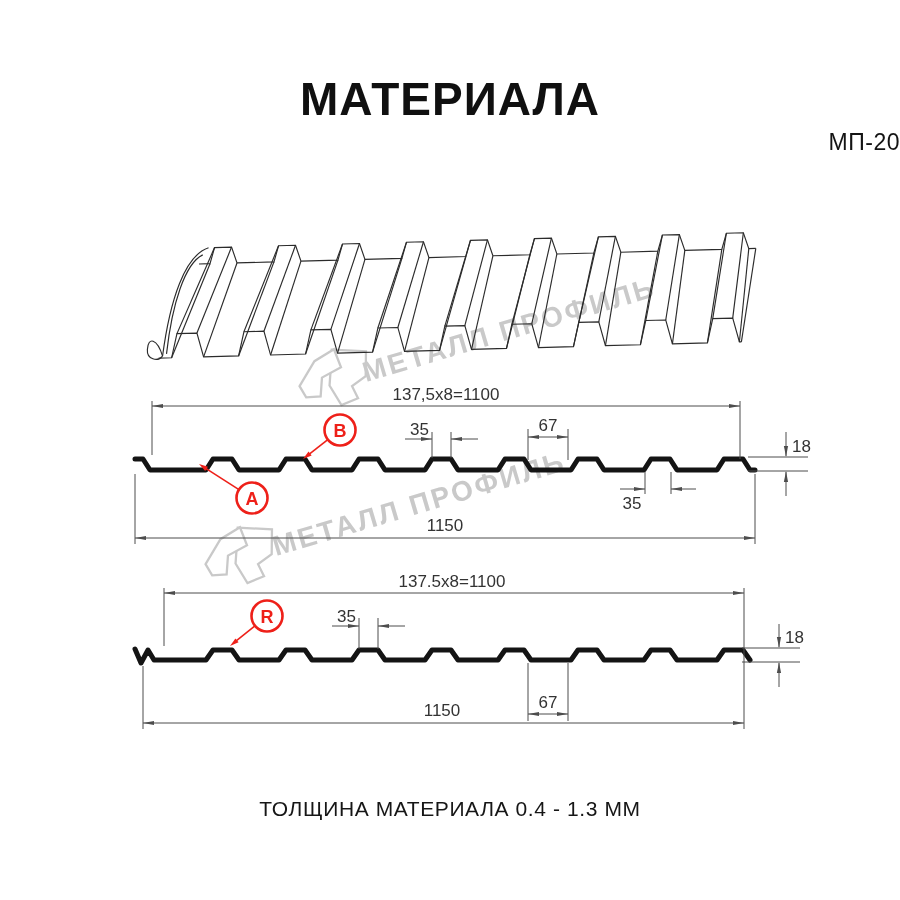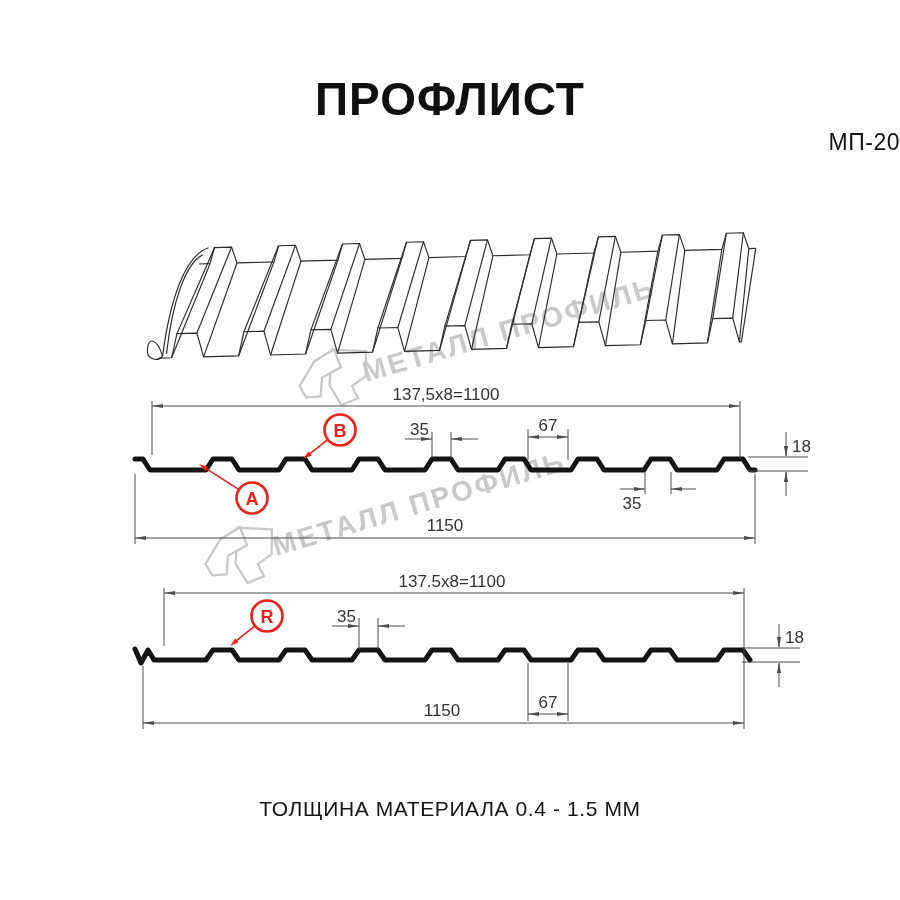--- a/index.html
+++ b/index.html
@@ -10,21 +10,21 @@
   .subtitle{position:absolute;left:0;top:129px;width:900px;text-align:right;
          font-size:23px;font-weight:500;color:#141414;letter-spacing:.5px;}
   .footer{position:absolute;left:0;top:797px;width:900px;text-align:center;
          font-size:21px;font-weight:500;color:#161616;letter-spacing:.6px;}
   svg{position:absolute;left:0;top:0;}
   svg text{font-family:"Liberation Sans", sans-serif;}
 </style>
 </head>
 <body>
 
-<div class="title">ПРОФЛИСТ</div>
+<div class="title">МАТЕРИАЛА</div>
 <div class="subtitle">МП-20</div>
 <svg id="dwg" width="900" height="900" viewBox="0 0 900 900">
     <g>
       <g transform="translate(292,352) rotate(-10) scale(0.76)">
         <polygon points="52,6 96,16 90,48 70,58 75,75 52,80 41,52 47,28" fill="#ffffff" stroke="#c9c9c9" stroke-width="3" stroke-linejoin="miter"></polygon>
         <polygon points="2,46 27,17 55,6 60,31 33,40 27,64 8,62" fill="#ffffff" stroke="#c9c9c9" stroke-width="3" stroke-linejoin="miter"></polygon>
       </g>
       <text transform="translate(366,382) rotate(-16.5)" fill="#c9c9c9" font-size="28" font-weight="bold" letter-spacing="2.5">МЕТАЛЛ ПРОФИЛЬ</text>
     </g>
     <g>
@@ -160,13 +160,13 @@
       <polygon points="779,648 776.9,637 781.1,637" fill="#4d4d4d"></polygon>
       <line x1="779" y1="687" x2="779" y2="663" stroke="#4d4d4d" stroke-width="1"></line>
       <polygon points="779,662 781.1,673 776.9,673" fill="#4d4d4d"></polygon>
       <text x="785" y="643" fill="#333333" font-size="17" text-anchor="start" font-weight="normal">18</text>
       <line x1="254.9602858948477" y1="625.7619303555289" x2="236.21404598975602" y2="640.9615843326302" stroke="#ee2019" stroke-width="1.6"></line>
       <polygon points="230,646 235.4162968424225,638.3898930024103 238.56530663452858,642.2736717460078" fill="#ee2019"></polygon>
       <circle cx="267" cy="616" r="15.5" fill="none" stroke="#ee2019" stroke-width="2.6"></circle>
       <text x="267" y="622.5" fill="#ee2019" font-size="18" text-anchor="middle" font-weight="bold">R</text>
     </g>
   </svg>
-<div class="footer">ТОЛЩИНА МАТЕРИАЛА 0.4 - 1.5 ММ</div>
+<div class="footer">ТОЛЩИНА МАТЕРИАЛА 0.4 - 1.3 ММ</div>
 
 </body></html>

